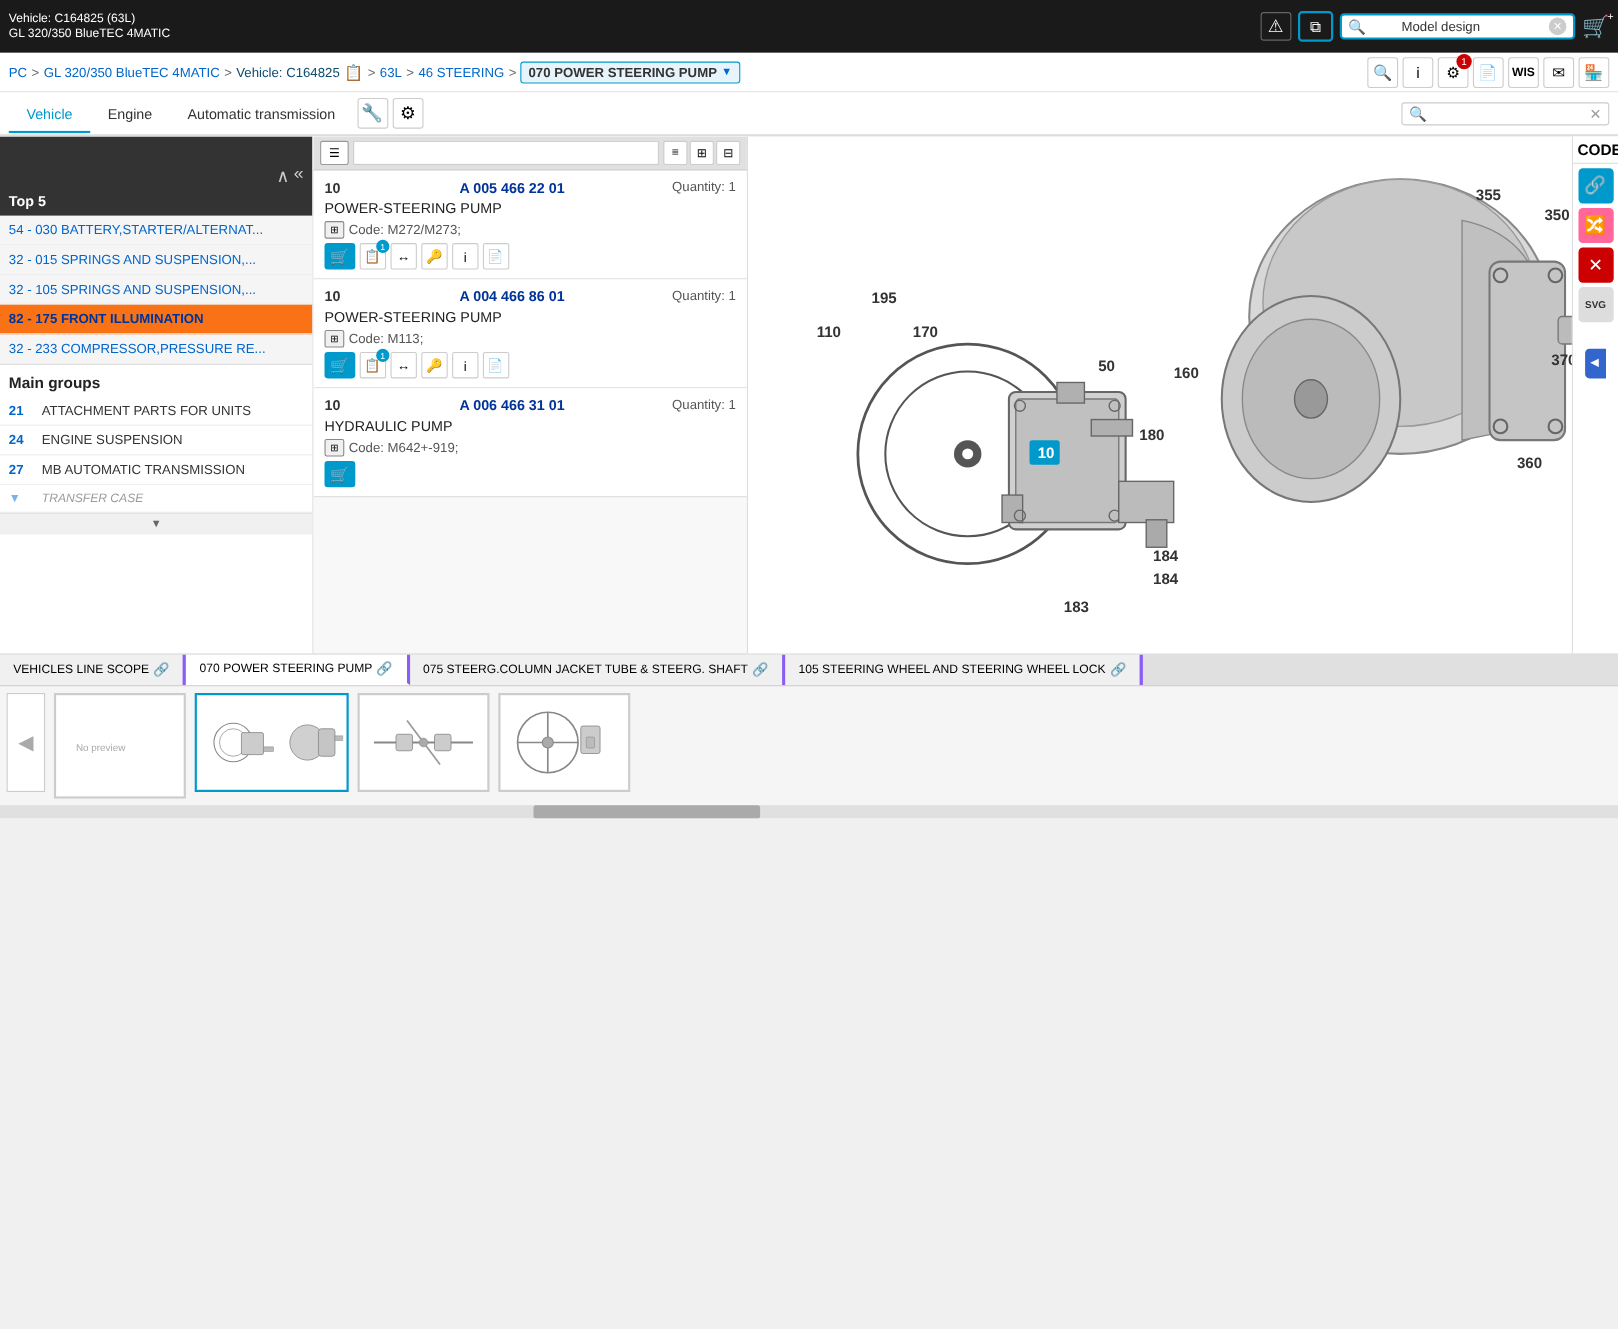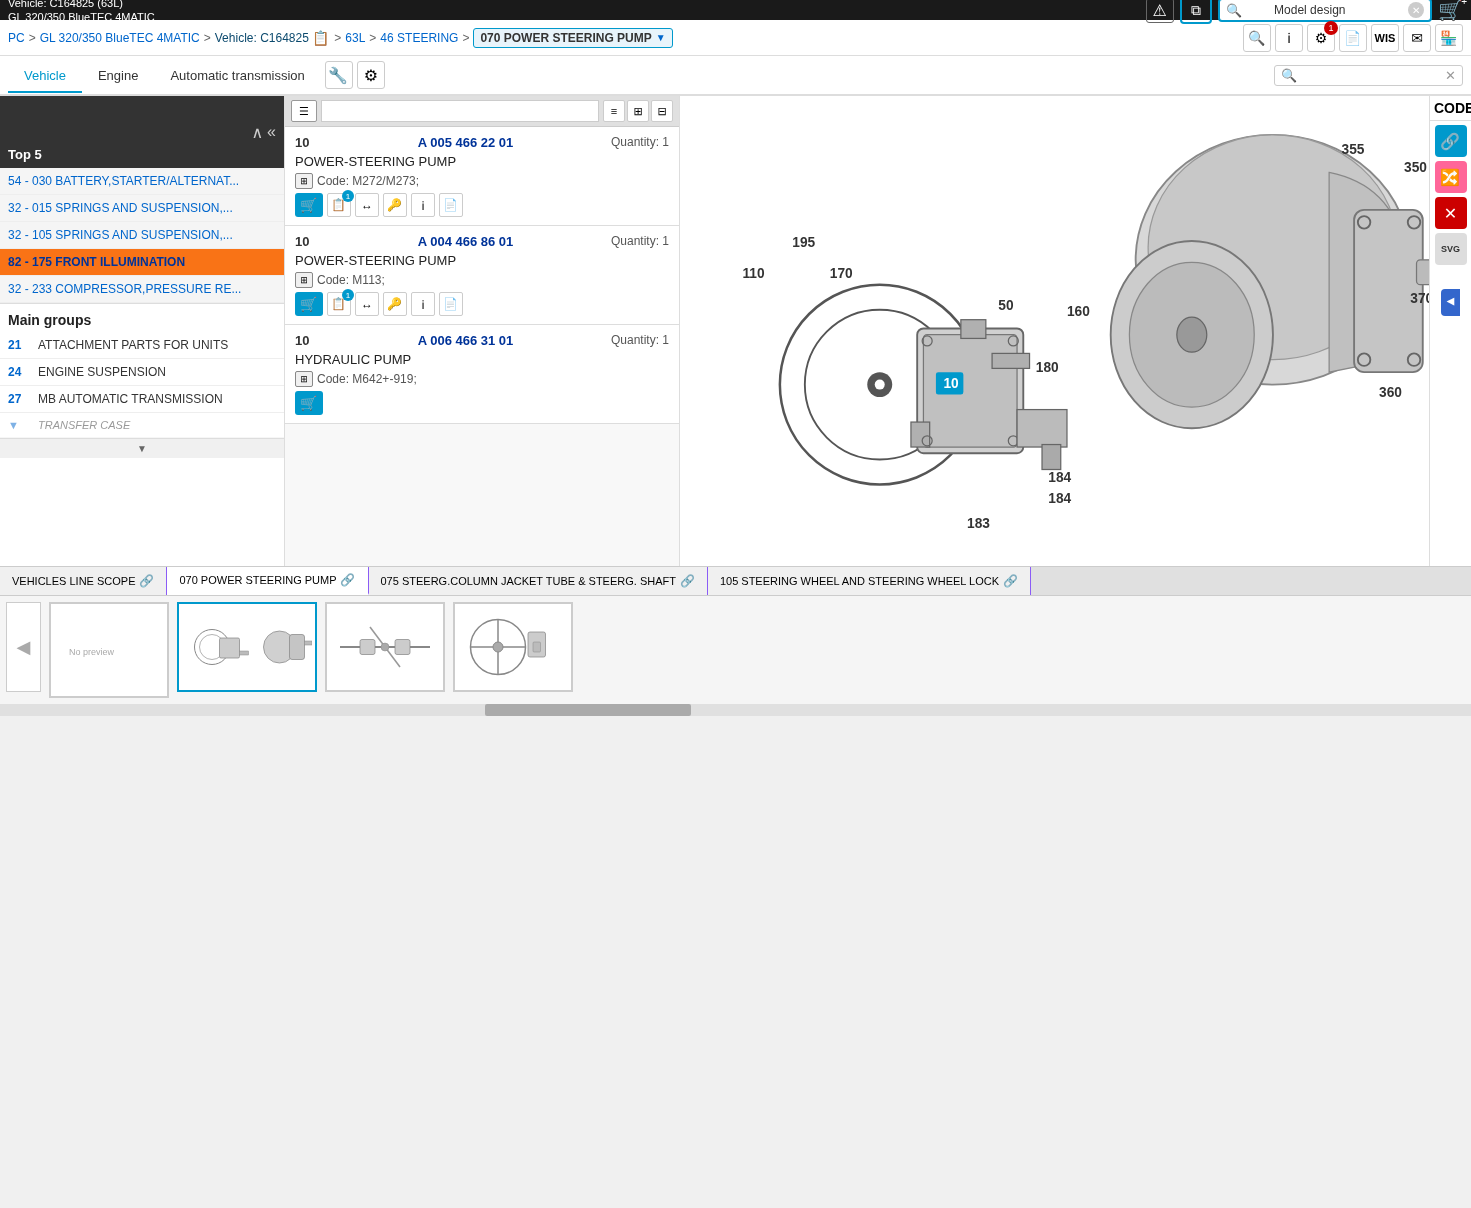--- a/index.html
+++ b/index.html
@@ -6,21 +6,21 @@
     body { background: #f0f0f0; font-size: 13px; overflow-x: hidden; }
 
     
     .top-bar {
       background: #1a1a1a;
       color: white;
       display: flex;
       align-items: center;
       justify-content: space-between;
       padding: 4px 8px;
-      height: 20px;
+      height: 48px;
     }
     .top-bar-left { display: flex; flex-direction: column; }
     .top-bar-left span { font-size: 11px; line-height: 1.3; }
     .top-bar-right { display: flex; align-items: center; gap: 6px; }
     .icon-btn {
       background: none;
       border: 1px solid #666;
       border-radius: 3px;
       color: white;
       padding: 2px 6px;
@@ -410,21 +410,21 @@
       display: flex;
       background: #e0e0e0;
       border-bottom: 1px solid #ccc;
       overflow-x: auto;
     }
     .bottom-tab {
       display: flex;
       align-items: center;
       gap: 4px;
       padding: 6px 12px;
-      border-right: 1px solid #8b5cf6;
+      border-right: 3px solid #8b5cf6;
       cursor: pointer;
       font-size: 11px;
       white-space: nowrap;
       background: #f0f0f0;
     }
     .bottom-tab.active { background: white; border-bottom: 2px solid white; }
     .bottom-tab-icon { font-size: 12px; color: #0066cc; cursor: pointer; }
 
     .bottom-thumbnails {
       display: flex;

